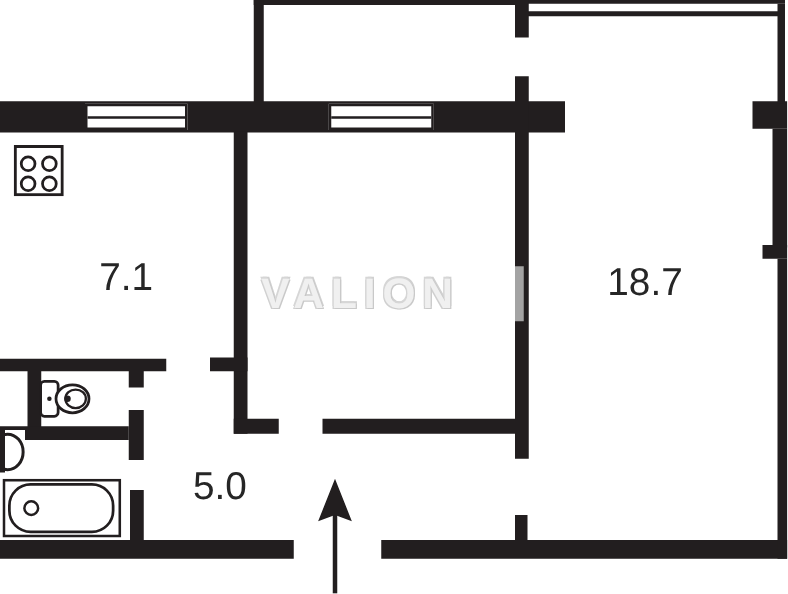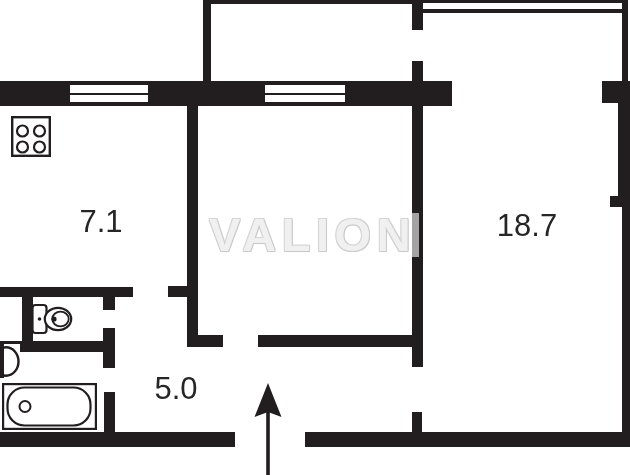--- a/index.html
+++ b/index.html
@@ -11,21 +11,21 @@
   .win{position:absolute;background:#ffffff;border:2px solid #221e1f;box-sizing:border-box;z-index:2;}
   .win .bar{position:absolute;left:0;right:0;top:calc(50% - 1px);height:2px;background:#221e1f;}
   .opening{position:absolute;background:#a3a3a3;z-index:2;}
   .fixture{position:absolute;z-index:2;}
   .lbl{
     position:absolute;width:92px;text-align:center;
     font-size:31px;line-height:33px;color:#262626;z-index:4;
   }
   .wm{
     position:absolute;left:209px;top:212px;z-index:3;
-    font-size:47px;line-height:46px;font-weight:bold;letter-spacing:5.5px;
+    font-size:34px;line-height:46px;font-weight:bold;letter-spacing:5.5px;
     color:#f0f0f0;
     text-shadow:1px 1px 0 #c9c9c9,-1px -1px 0 #d6d6d6,1px -1px 0 #d0d0d0,-1px 1px 0 #d0d0d0;
     white-space:nowrap;
   }
 </style>
 </head>
 <body>
 
 <div class="plan">
 
@@ -93,16 +93,16 @@
   </svg>
 
   <svg class="fixture" style="left:252px;top:382px;" width="32" height="93" viewBox="0 0 32 93">
     <rect x="14.2" y="28" width="3.6" height="65" fill="#221e1f"></rect>
     <polygon points="16,1 29.5,35 16,30 2.5,35" fill="#221e1f"></polygon>
   </svg>
 
   <div class="wm">VALION</div>
 
   <div class="lbl" style="left:55px;top:187px;margin-top:18px;">7.1</div>
-  <div class="lbl" style="left:481px;top:209px;">18.7</div>
+  <div class="lbl" style="left:470px;top:209px;">18.7</div>
   <div class="lbl" style="left:130px;top:372px;">5.0</div>
 
 </div>
 
 </body></html>

